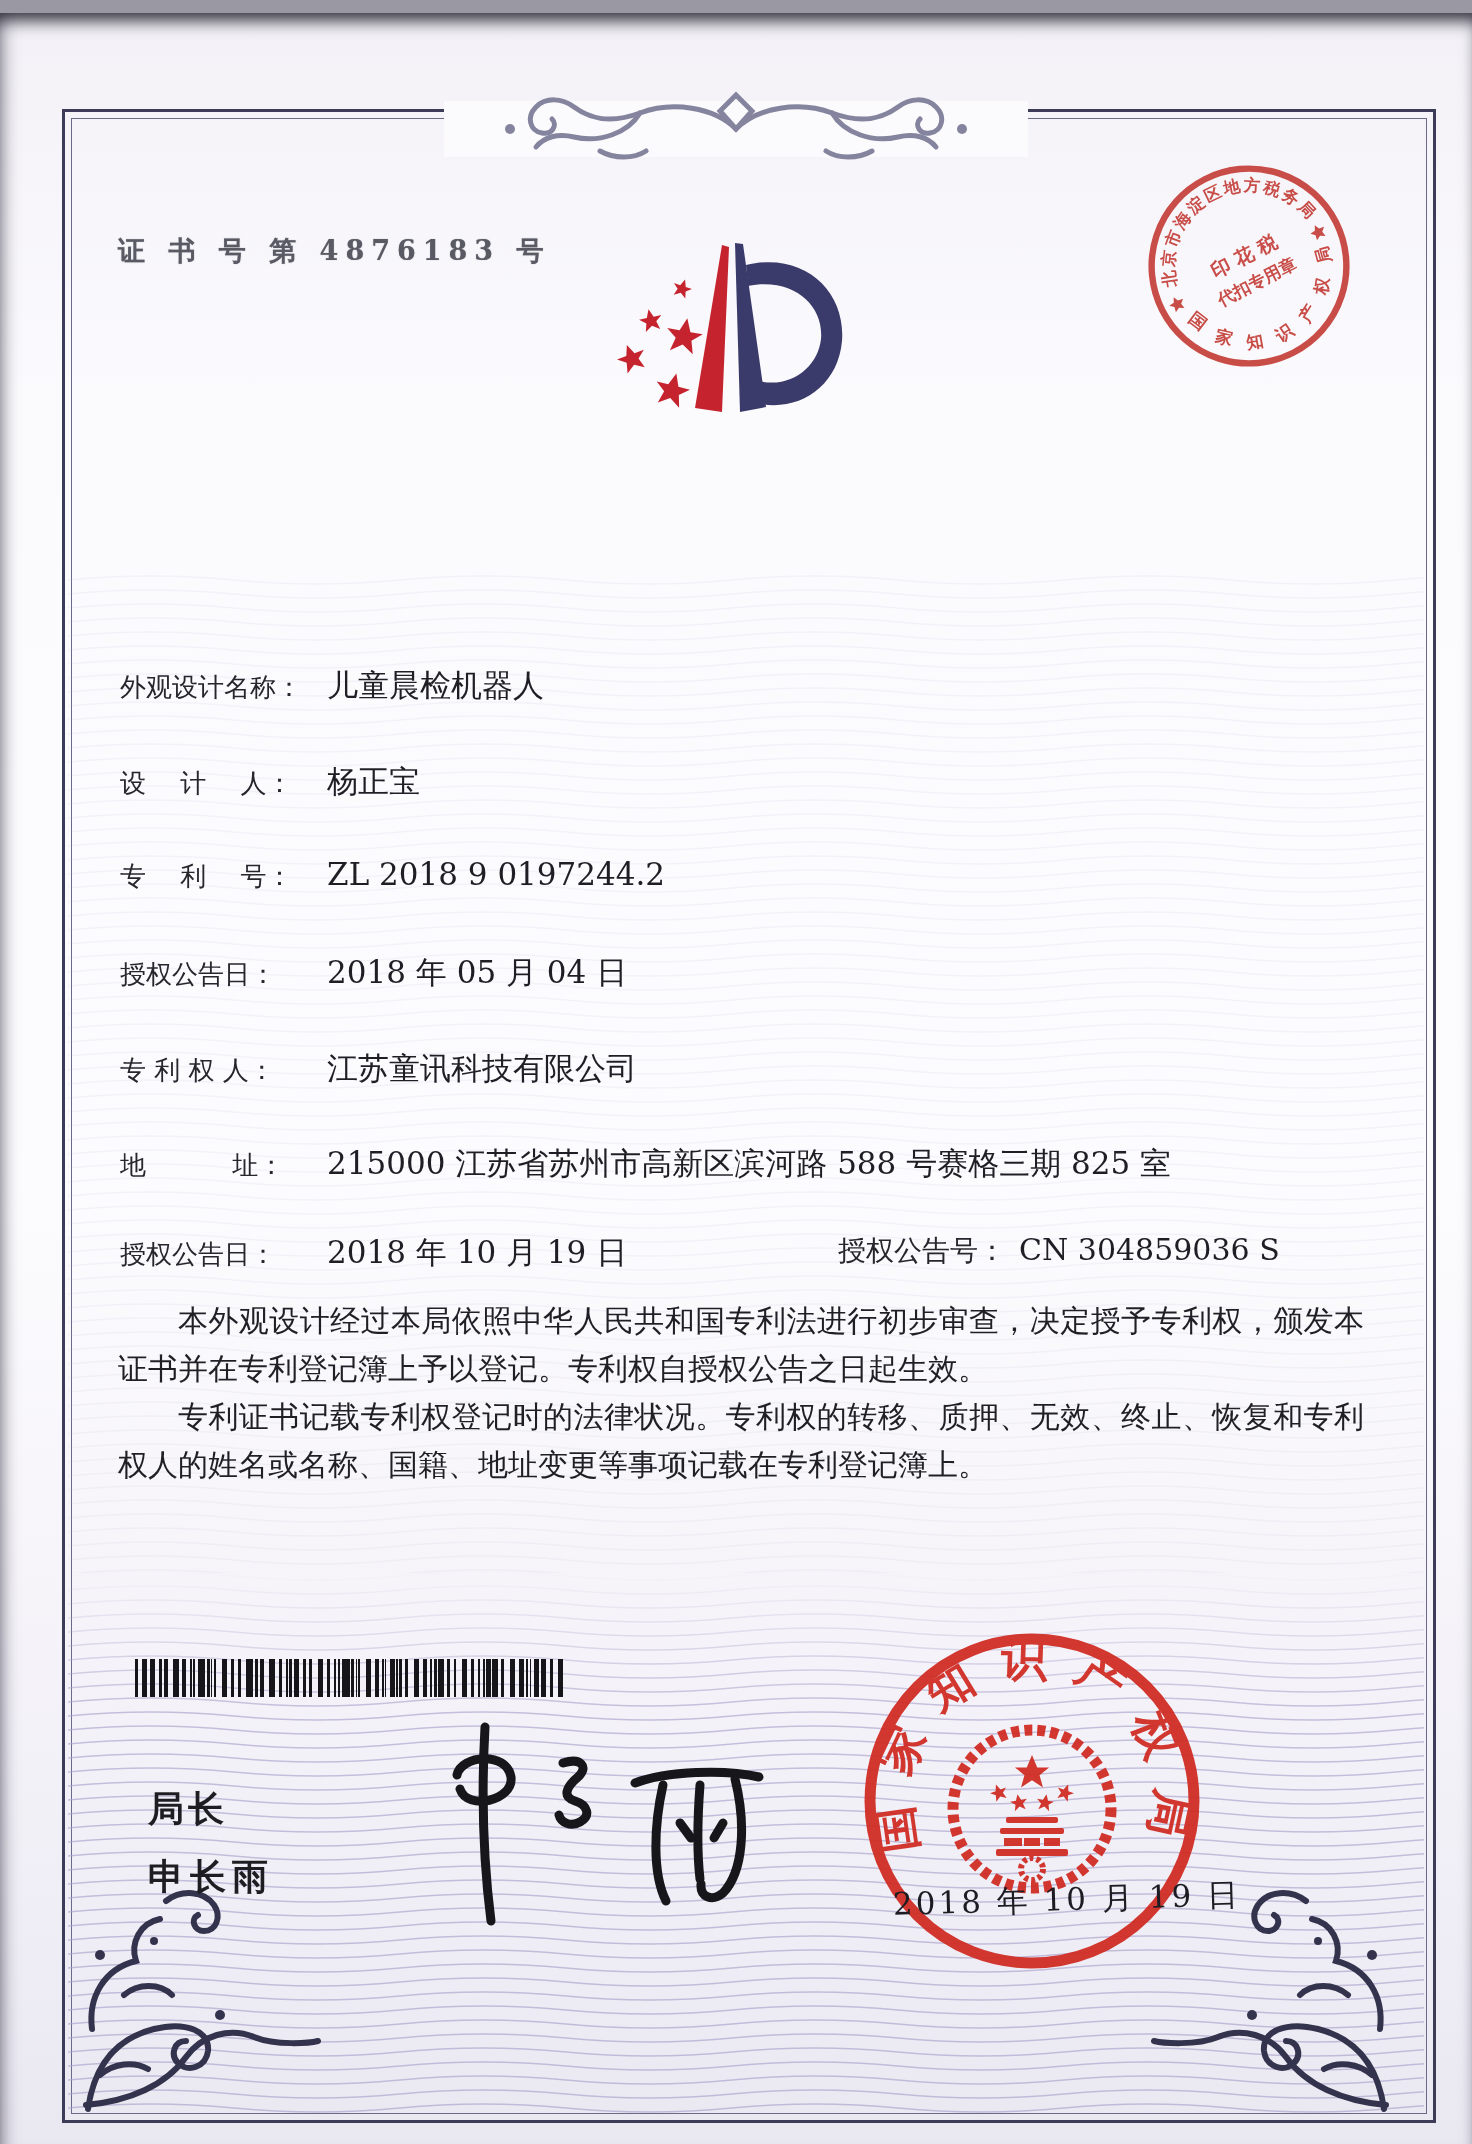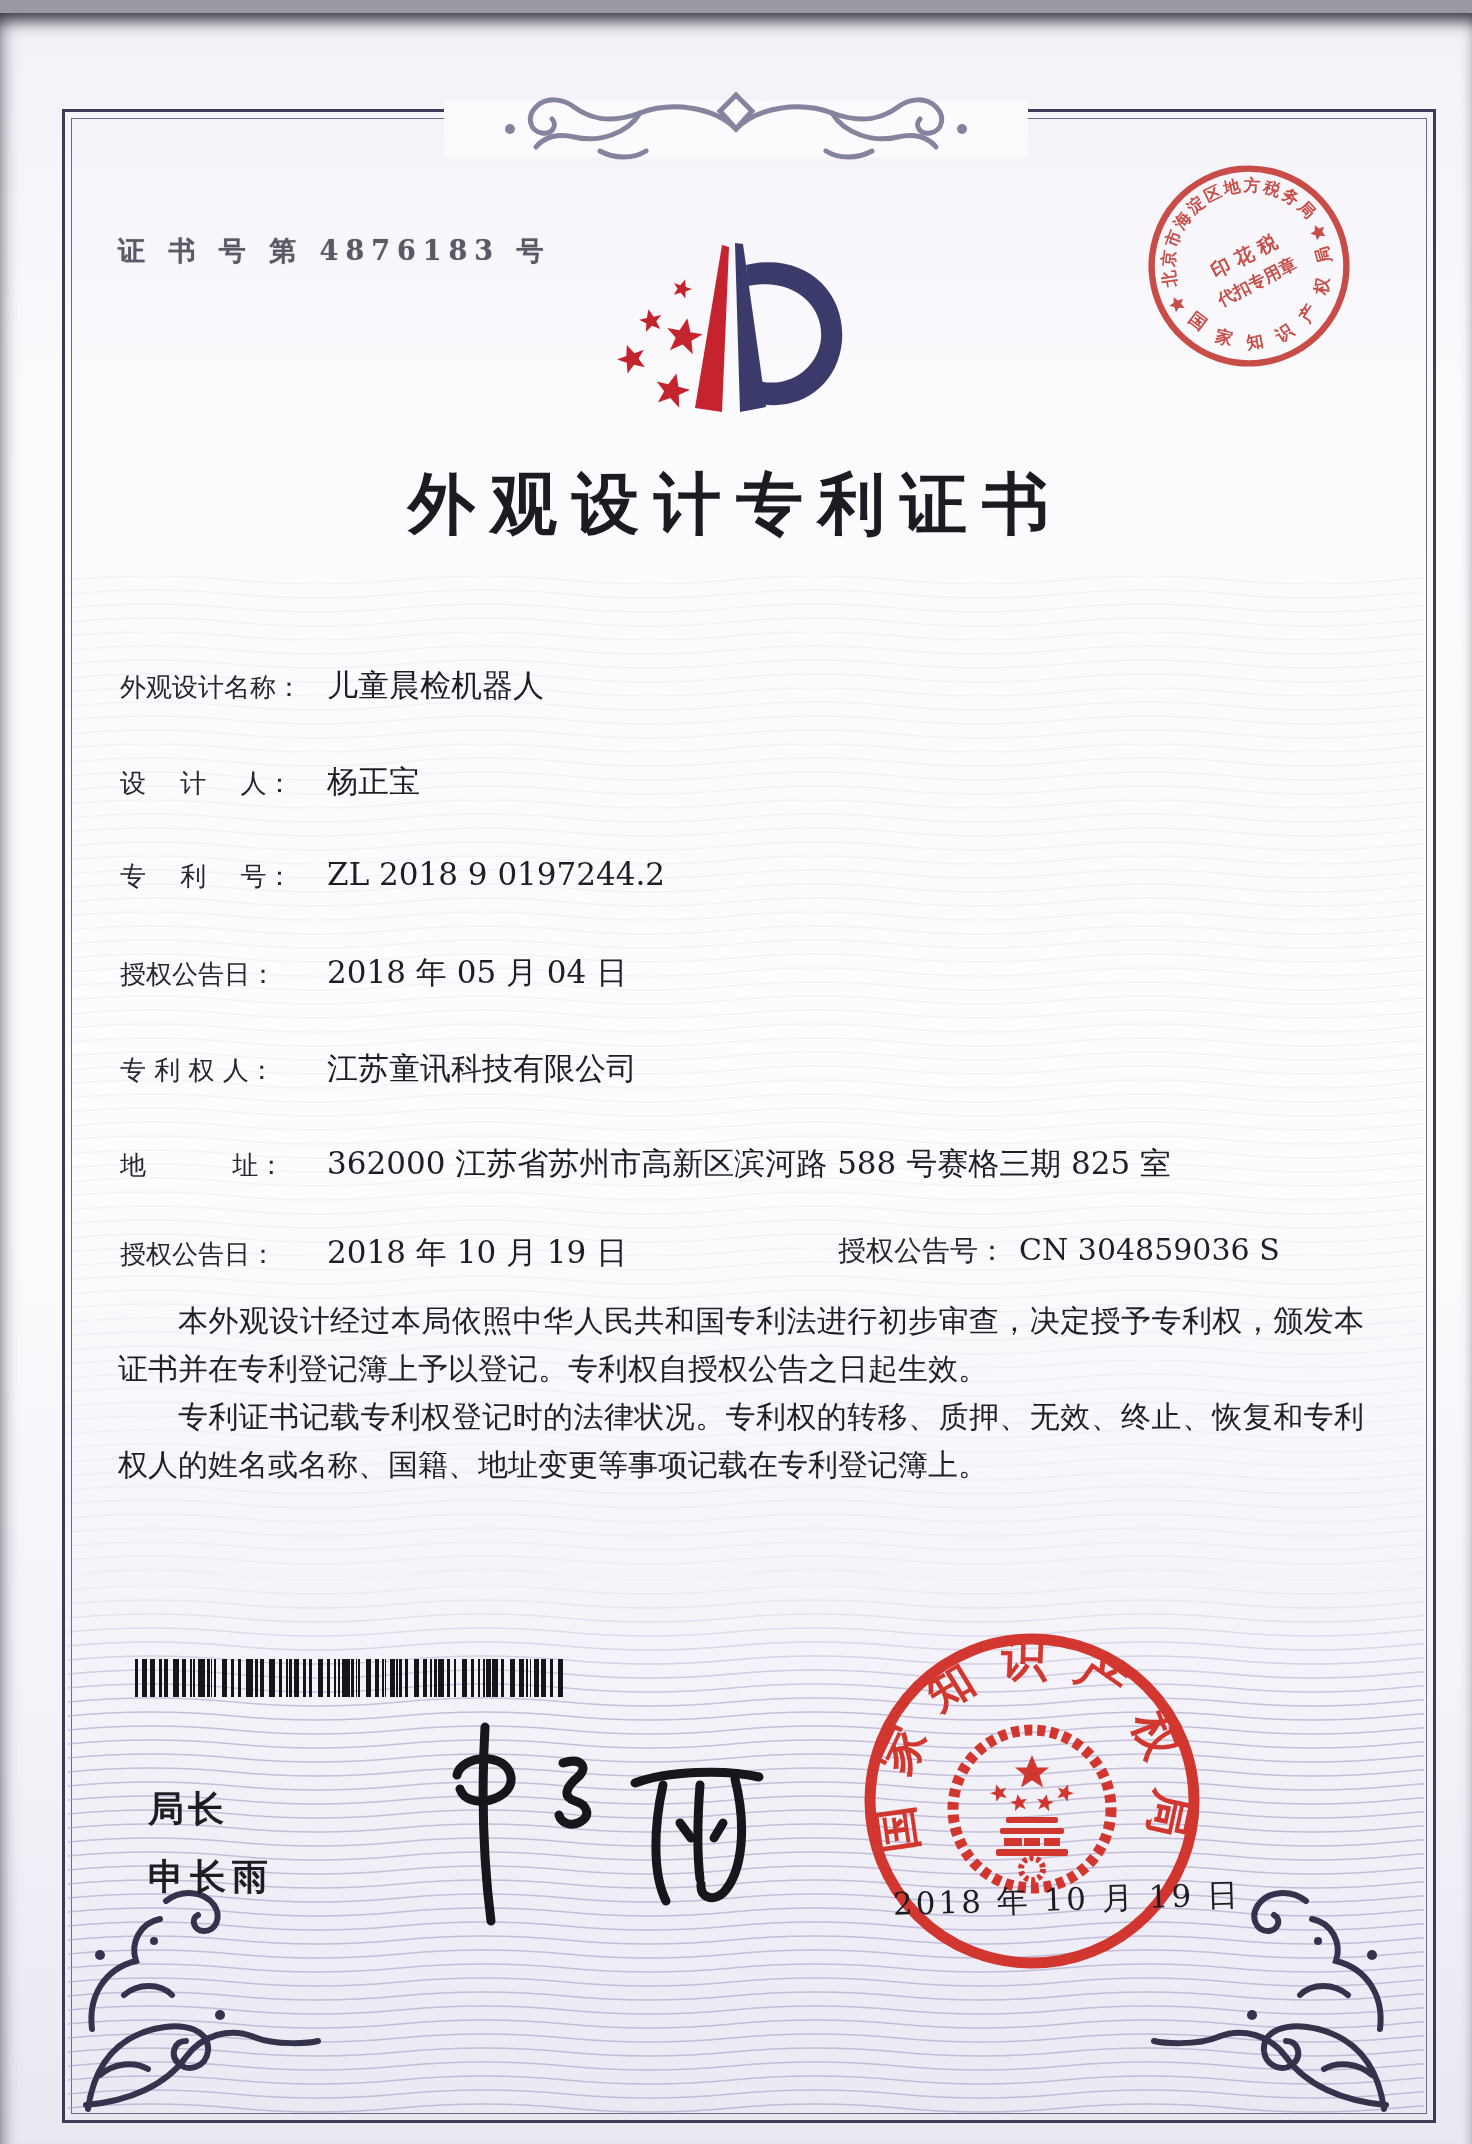--- a/index.html
+++ b/index.html
@@ -162,21 +162,20 @@
     </g>
     <g fill="#c5242e">
       <use href="#star5" transform="translate(86,60) scale(1.0) rotate(18)"></use>
       <use href="#star5" transform="translate(55,92) scale(1.2) rotate(-12)"></use>
       <use href="#star5" transform="translate(88,108) scale(1.9) rotate(10)"></use>
       <use href="#star5" transform="translate(36,130) scale(1.5) rotate(-20)"></use>
       <use href="#star5" transform="translate(76,162) scale(1.8) rotate(14)"></use>
     </g>
   </svg>
 
-  <div class="title">外观设计专利证书</div>
 
   <div class="fields">
     <div class="frow r1">
       <span class="flabel">外观设计名称：</span>
       <span class="fvalue">儿童晨检机器人</span>
     </div>
     <div class="frow r2">
       <span class="flabel">设　 计　 人：</span>
       <span class="fvalue">杨正宝</span>
     </div>
@@ -187,21 +186,21 @@
     <div class="frow r4">
       <span class="flabel">授权公告日：</span>
       <span class="fvalue">2018 年 05 月 04 日</span>
     </div>
     <div class="frow r5">
       <span class="flabel">专 利 权 人：</span>
       <span class="fvalue">江苏童讯科技有限公司</span>
     </div>
     <div class="frow r6">
       <span class="flabel">地　　　 址：</span>
-      <span class="fvalue">362000 江苏省苏州市高新区滨河路 588 号赛格三期 825 室</span>
+      <span class="fvalue">215000 江苏省苏州市高新区滨河路 588 号赛格三期 825 室</span>
     </div>
     <div class="frow r7">
       <span class="flabel">授权公告日：</span>
       <span class="fvalue">2018 年 10 月 19 日</span>
     </div>
     <div class="ann-right">
       <span class="flabel">授权公告号：</span>
       <span class="fvalue">CN 304859036 S</span>
     </div>
   </div>

